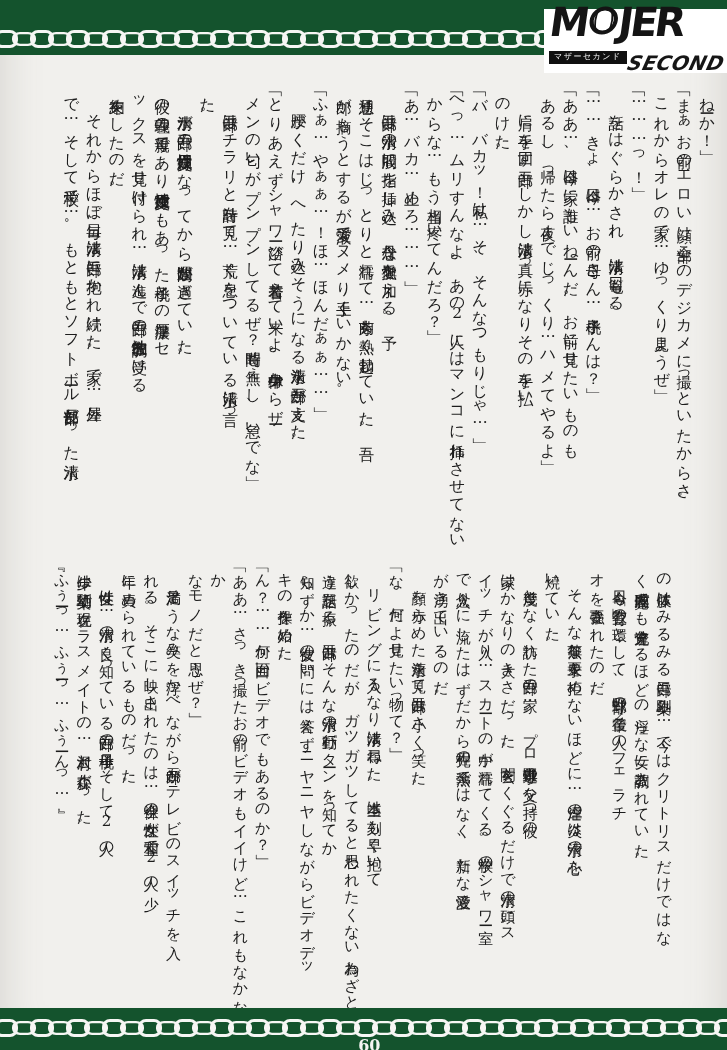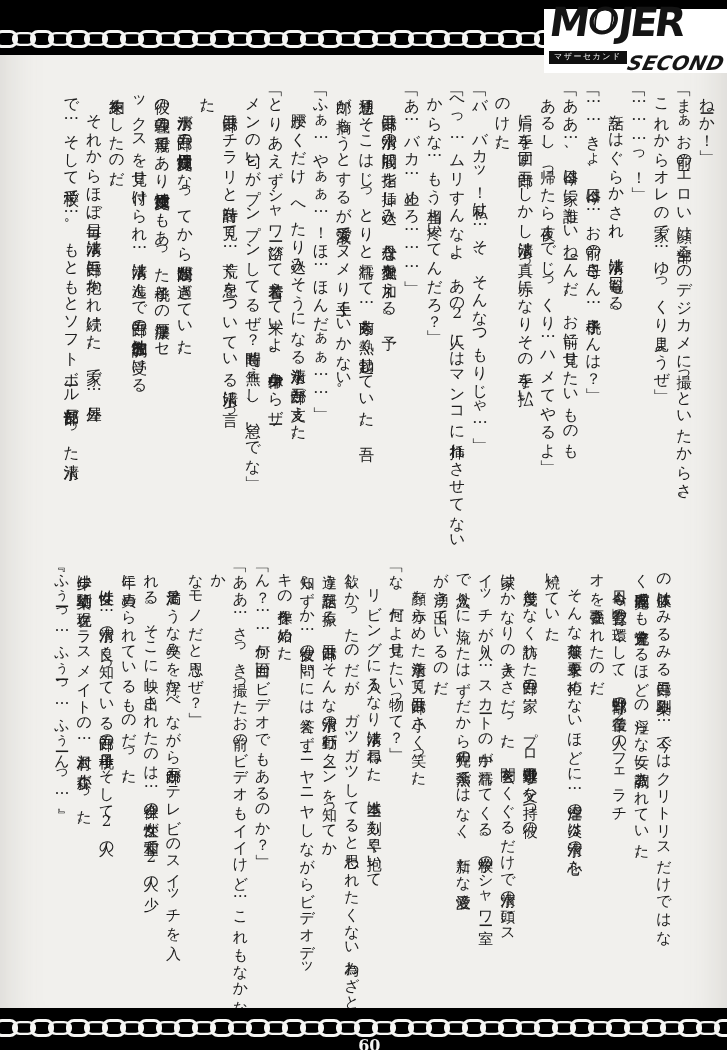--- a/index.html
+++ b/index.html
@@ -6,21 +6,21 @@
   .page{
     position:relative;
     width:727px;height:1050px;
     background:#f1f0ed;
     overflow:hidden;
     font-family:"DejaVu Serif","Liberation Serif",serif;
     box-shadow:inset 0 0 40px rgba(120,115,105,.25);
   }
   
   .bar{
-    position:absolute;left:0;width:727px;background:#000000;overflow:hidden;
+    position:absolute;left:0;width:727px;background:#14532d;overflow:hidden;
   }
   .bar.top{top:0;height:55px;}
   .bar.bottom{bottom:0;height:42px;}
   .chain{
     position:absolute;left:-6px;right:-6px;height:19px;
     white-space:nowrap;overflow:hidden;
   }
   .bar.top .chain{top:30px;}
   .bar.bottom .chain{top:11px;}
   .chain-link{

